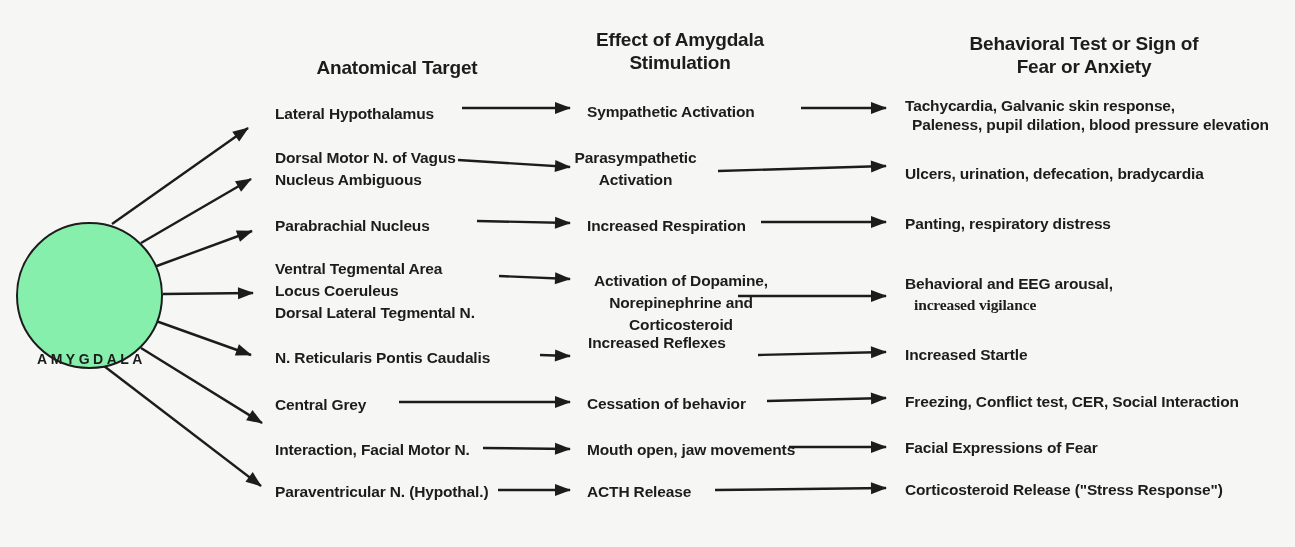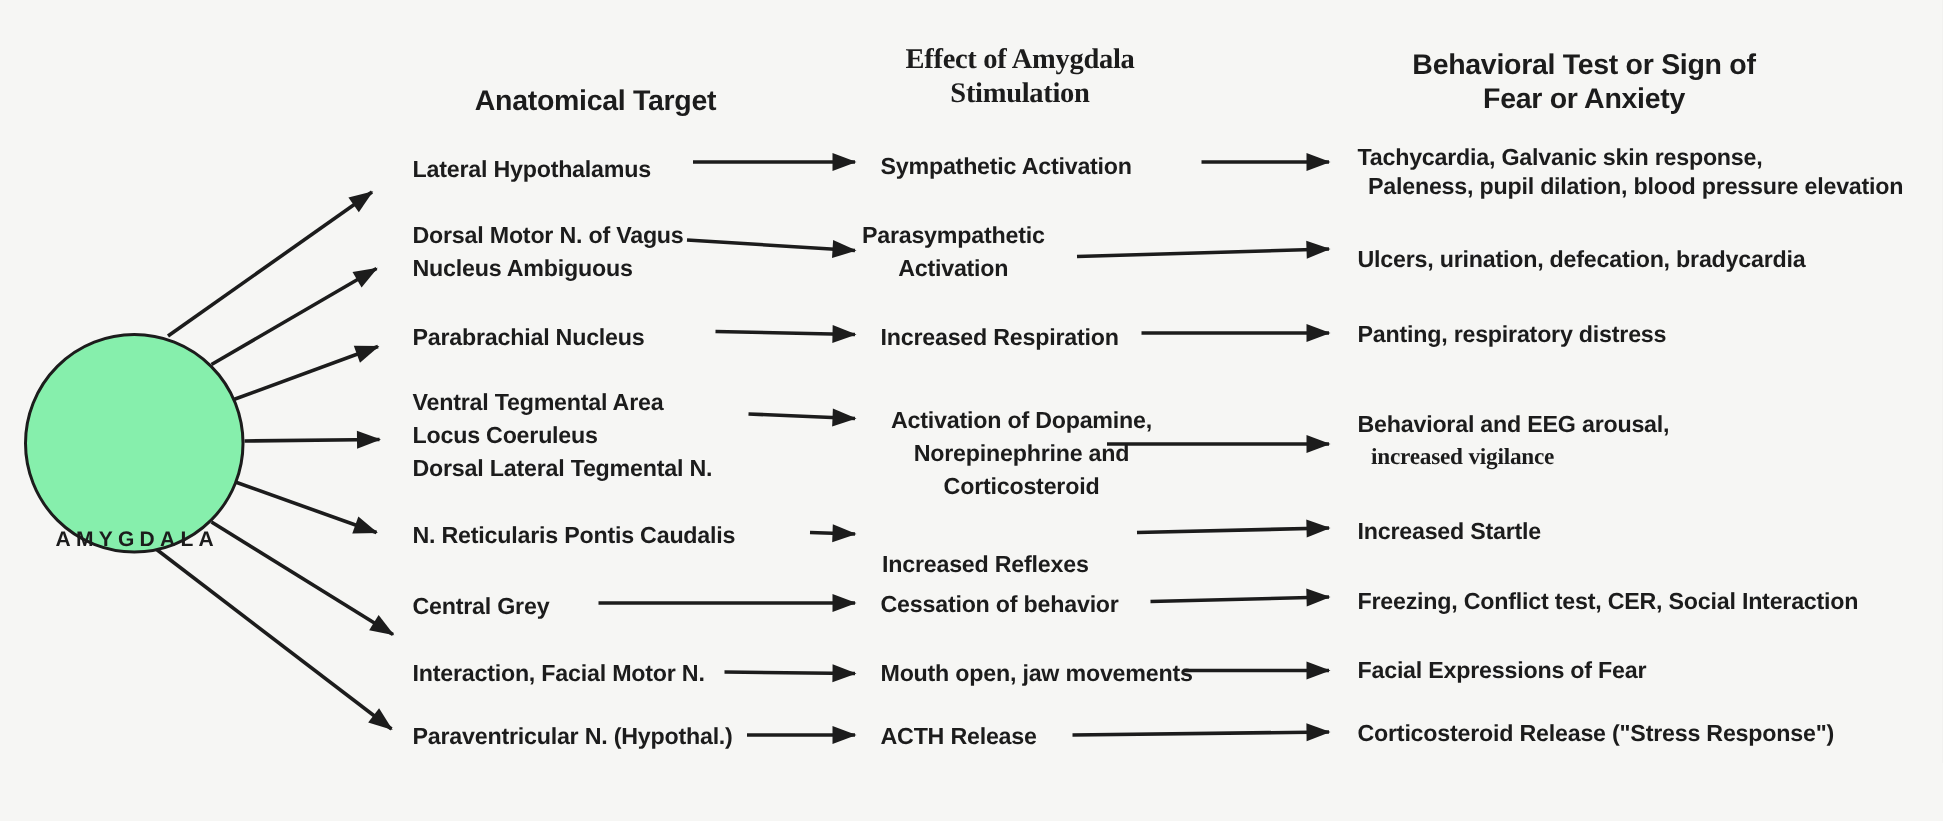--- a/index.html
+++ b/index.html
@@ -101,25 +101,25 @@
     </g>
   </svg>
 
   <div id="amygdala-circle">
     <span class="node-label">AMYGDALA</span>
   </div>
 
   <div class="hdr" style="left:282px;top:57px;width:230px;">
     <div>Anatomical Target</div>
   </div>
-  <div class="hdr" style="left:567px;top:29px;width:226px;font-family:Liberation Serif, serif;">
+  <div class="hdr" style="left:567px;top:29px;width:226px;">
     <div>Effect of Amygdala</div>
     <div>Stimulation</div>
   </div>
-  <div class="hdr" style="left:900px;top:33px;width:312px;">
+  <div class="hdr" style="left:928px;top:33px;width:312px;">
     <div>Behavioral Test or Sign of</div>
     <div>Fear or Anxiety</div>
   </div>
 
   <div class="lbl" style="left:275px;top:103px;">
     <div>Lateral Hypothalamus</div>
   </div>
   <div class="lbl" style="left:275px;top:147px;">
     <div>Dorsal Motor N. of Vagus</div>
     <div>Nucleus Ambiguous</div>
@@ -153,21 +153,21 @@
     <div>Activation</div>
   </div>
   <div class="lbl" style="left:587px;top:215px;">
     <div>Increased Respiration</div>
   </div>
   <div class="lbl centered" style="left:585px;top:270px;width:192px;">
     <div>Activation of Dopamine,</div>
     <div>Norepinephrine and</div>
     <div>Corticosteroid</div>
   </div>
-  <div class="lbl" style="left:588px;top:366px;">
+  <div class="lbl" style="left:588px;top:332px;">
     <div>Increased Reflexes</div>
   </div>
   <div class="lbl" style="left:587px;top:393px;">
     <div>Cessation of behavior</div>
   </div>
   <div class="lbl" style="left:587px;top:439px;">
     <div>Mouth open, jaw movements</div>
   </div>
   <div class="lbl" style="left:587px;top:481px;">
     <div>ACTH Release</div>

